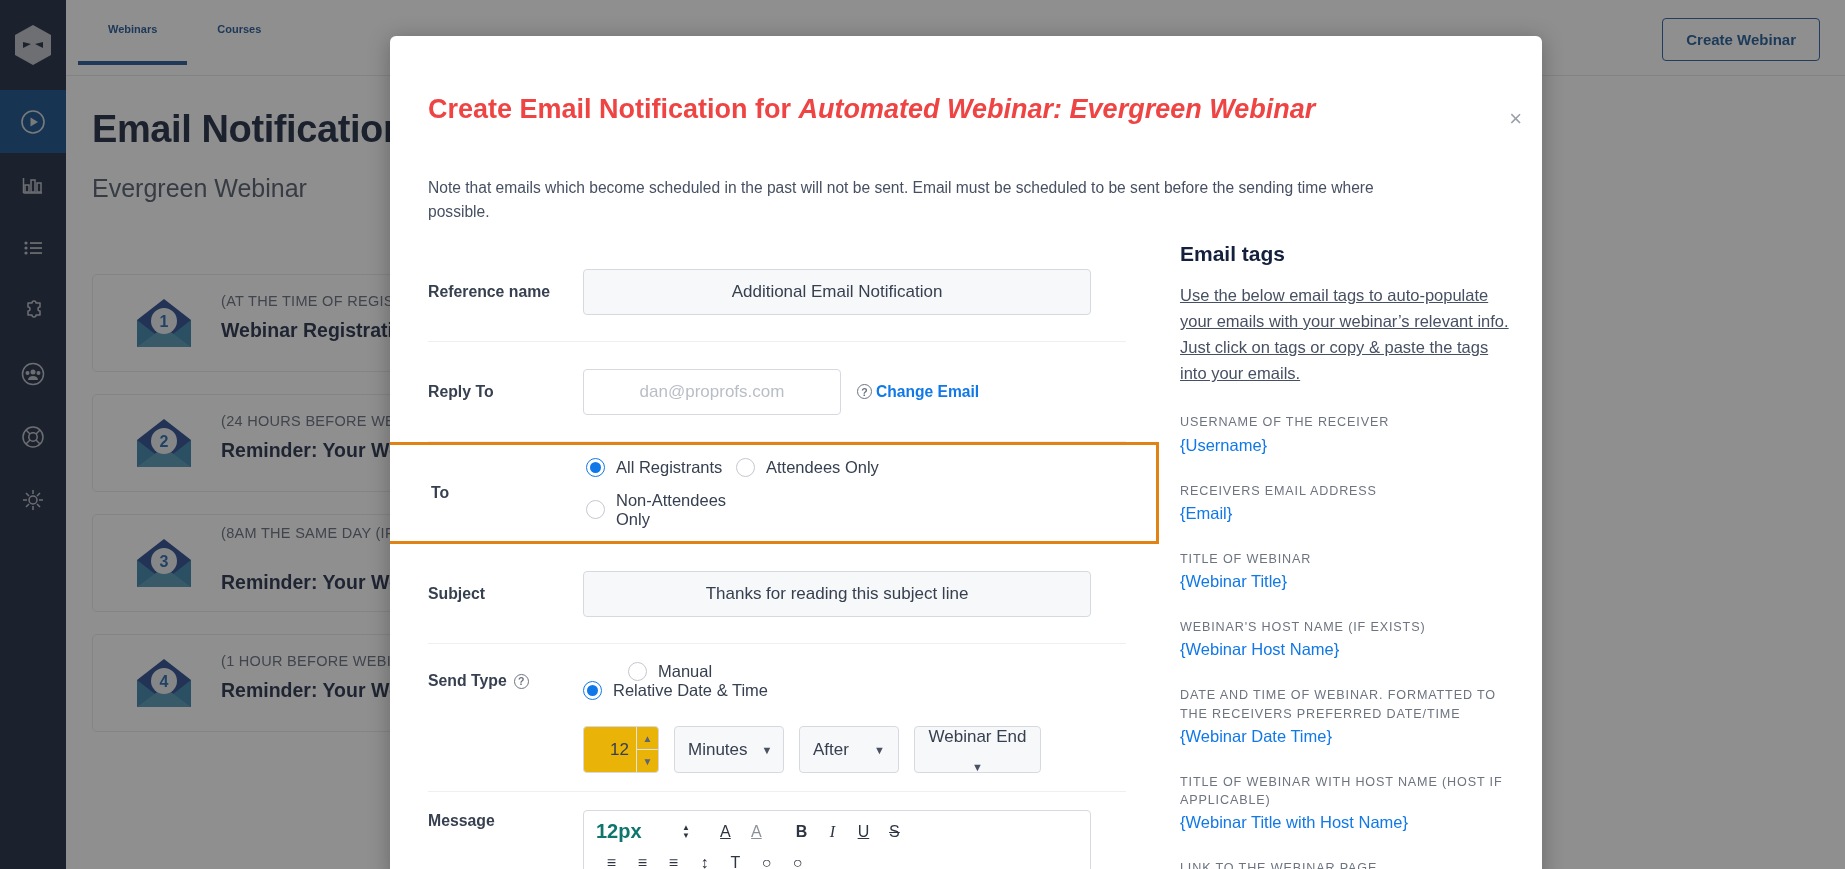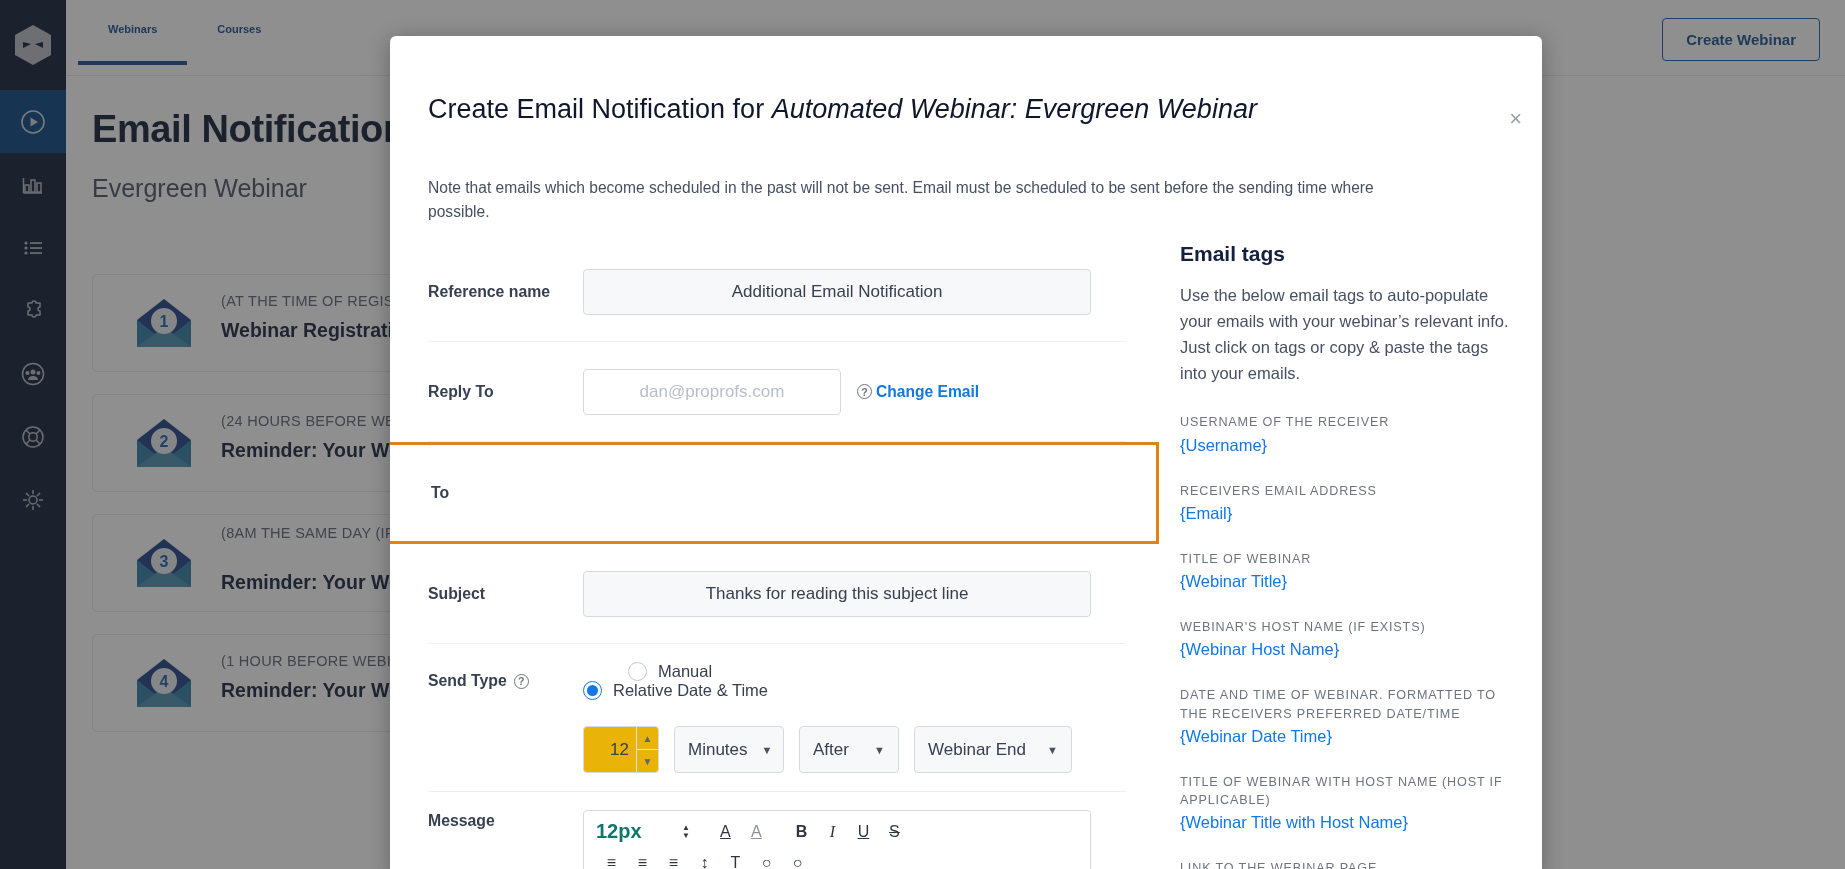--- a/index.html
+++ b/index.html
@@ -81,21 +81,21 @@
     box-shadow: 0 3px 22px rgba(0,0,0,.28);
     overflow: hidden;
   }
   .modal-close {
     position: absolute; right: 20px; top: 72px;
     font-size: 22px; color: #9aa0a8; background: none; border: none;
     cursor: pointer; line-height: 1; font-family: "Liberation Sans", sans-serif;
   }
   .modal-title {
     position: absolute; left: 38px; top: 58px; right: 70px;
-    font-size: 27px; color: #0f172a; font-weight: normal;
+    font-size: 27px; color: #ef4444; font-weight: bold;
   }
   .modal-title em { font-style: italic; }
   .modal-note {
     position: absolute; left: 38px; top: 140px; width: 1010px;
     font-size: 15.6px; color: #475062; line-height: 1.55;
   }
 
   .modal-body { position: absolute; left: 0; top: 206px; right: 0; bottom: 0; }
 
   
@@ -184,21 +184,21 @@
   .spinner-btns div:first-child { border-bottom: 1px solid #dfe3e8; }
 
   .sel {
     height: 47px; border: 1px solid #d6dae0; border-radius: 4px; background: #f7f8f9;
     display: flex; align-items: center; justify-content: space-between;
     padding: 0 13px; font-size: 17px; color: #374050; cursor: pointer; gap: 14px;
   }
   .sel .cv { font-size: 11px; color: #4a5160; }
   .sel.w-units { width: 110px; }
   .sel.w-dir { width: 100px; }
-  .sel.w-anchor { width: 158px; }
+  .sel.w-anchor { width: 127px; flex-direction: column; }
 
   
   .msg-row { display: flex; align-items: flex-start; padding-top: 18px; }
   .editor {
     width: 508px; border: 1px solid #d6dae0; border-radius: 4px; background: #fff;
     overflow: hidden;
   }
   .etoolbar {
     display: flex; align-items: center; gap: 0; padding: 9px 12px;
     font-size: 15px; color: #2e3542;
@@ -211,21 +211,21 @@
   .etool.s { text-decoration: line-through; }
   .etool.ital { font-style: italic; font-family: "Liberation Serif", serif; }
   .etool.bold { font-weight: bold; }
   .etoolbar2 { display: flex; align-items: center; padding: 2px 12px 10px 12px; color:#2e3542; }
 
   
   .tags-col {
     position: absolute; left: 790px; top: 0; width: 330px;
   }
   .tags-h { font-size: 21px; font-weight: bold; color: #14203c; }
-  .tags-desc { margin-top: 16px; font-size: 16.5px; color: #475062; line-height: 1.58; }
+  .tags-desc { margin-top: 16px; font-size: 16.5px; color: #475062; line-height: 1.58; text-decoration: underline; }
   .tag-block { margin-top: 27px; }
   .tag-cap {
     font-size: 12.6px; color: #6d7480; letter-spacing: .85px;
     text-transform: uppercase; line-height: 1.45;
   }
   .tag-val {
     margin-top: 4px; font-size: 16.5px; color: #1178e8; cursor: pointer;
   }
 </style>
 </head>
@@ -400,20 +400,40 @@
             <a href="#" class="change-email">
               <span class="qmark">?</span>
               <span>Change Email</span>
             </a>
           </div>
         </div>
 
         <div class="to-row-wrap">
           <div class="frow" style="min-height:96px">
             <div class="flabel">To</div>
+            <div class="fctl">
+              <div class="to-grid">
+                <div class="to-line1">
+                  <label class="radio-opt">
+                    <span class="rdot on"></span>
+                    <span class="rlabel">All Registrants</span>
+                  </label>
+                  <label class="radio-opt">
+                    <span class="rdot"></span>
+                    <span class="rlabel">Attendees Only</span>
+                  </label>
+                </div>
+                <div class="to-line1">
+                  <label class="radio-opt">
+                    <span class="rdot"></span>
+                    <span class="rlabel">Non-Attendees Only</span>
+                  </label>
+                </div>
+              </div>
+            </div>
           </div>
         </div>
 
         <div class="frow">
           <div class="flabel">Subject</div>
           <div class="fctl">
             <input class="tinput" type="text" value="Thanks for reading this subject line" style="">
           </div>
         </div>
 

